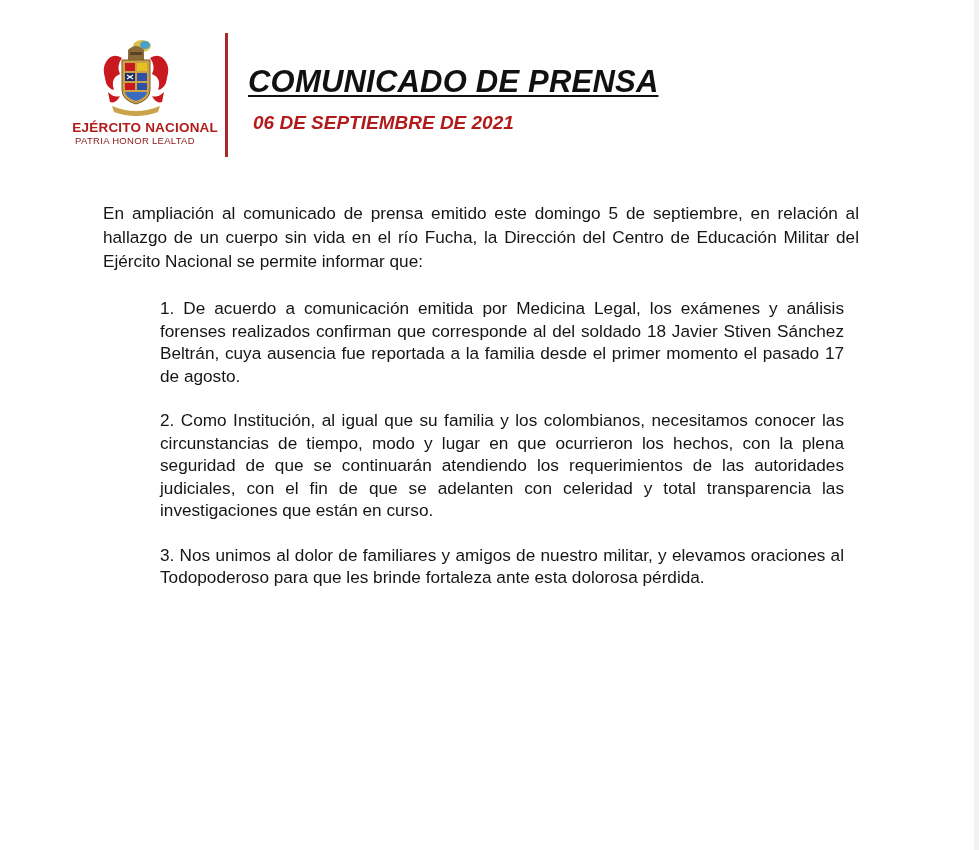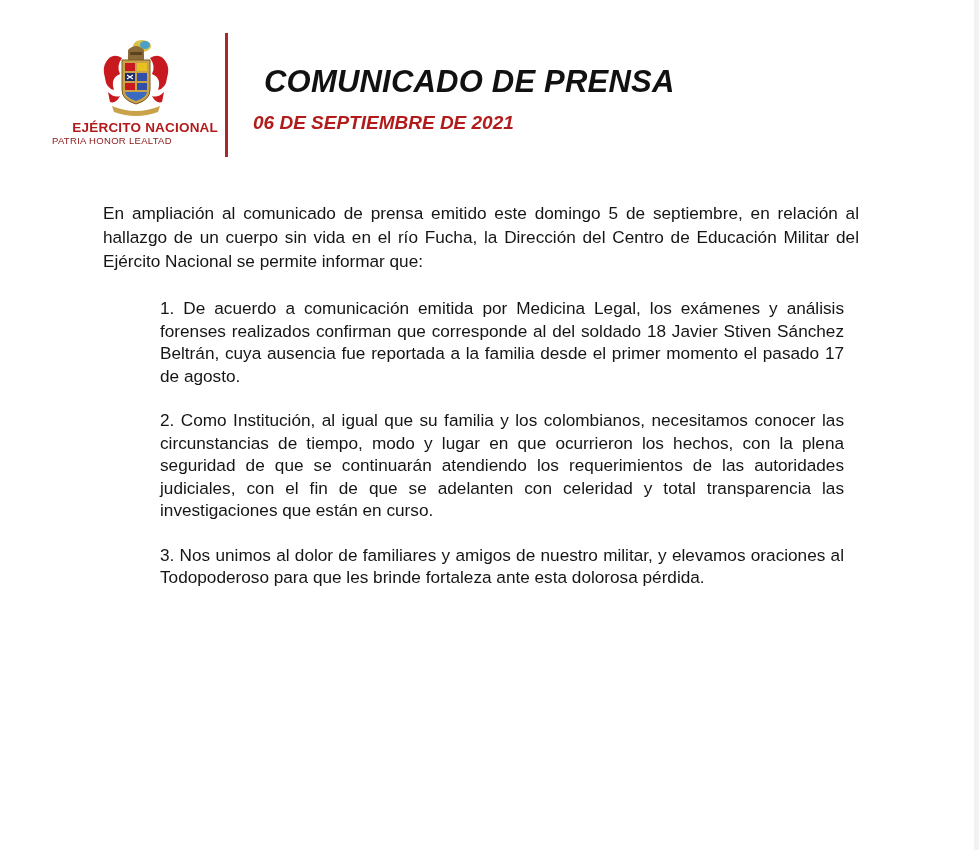--- a/index.html
+++ b/index.html
@@ -47,42 +47,43 @@
       font-size: 13.5px;
       color: #b31b1b;
       letter-spacing: 0.2px;
       white-space: nowrap;
     }
     .org-motto {
       position: absolute;
       left: 0;
       top: 97px;
       width: 166px;
-      text-align: left;
+      text-align: center;
       font-size: 9.5px;
       color: #8a1616;
       letter-spacing: 0.3px;
       white-space: nowrap;
     }
     .divider {
       position: absolute;
       left: 225px;
       top: 33px;
       width: 3px;
       height: 124px;
       background: #a52a2a;
     }
     .title {
       position: absolute;
-      left: 264px;
+      left: 248px;
       top: 64px;
       font-size: 31px;
       font-weight: bold;
       font-style: italic;
       color: #111111;
+      text-decoration: underline;
       text-decoration-thickness: 2px;
       text-underline-offset: 3px;
       white-space: nowrap;
       letter-spacing: 0.2px;
     }
     .date {
       position: absolute;
       left: 253px;
       top: 112px;
       font-size: 19px;

